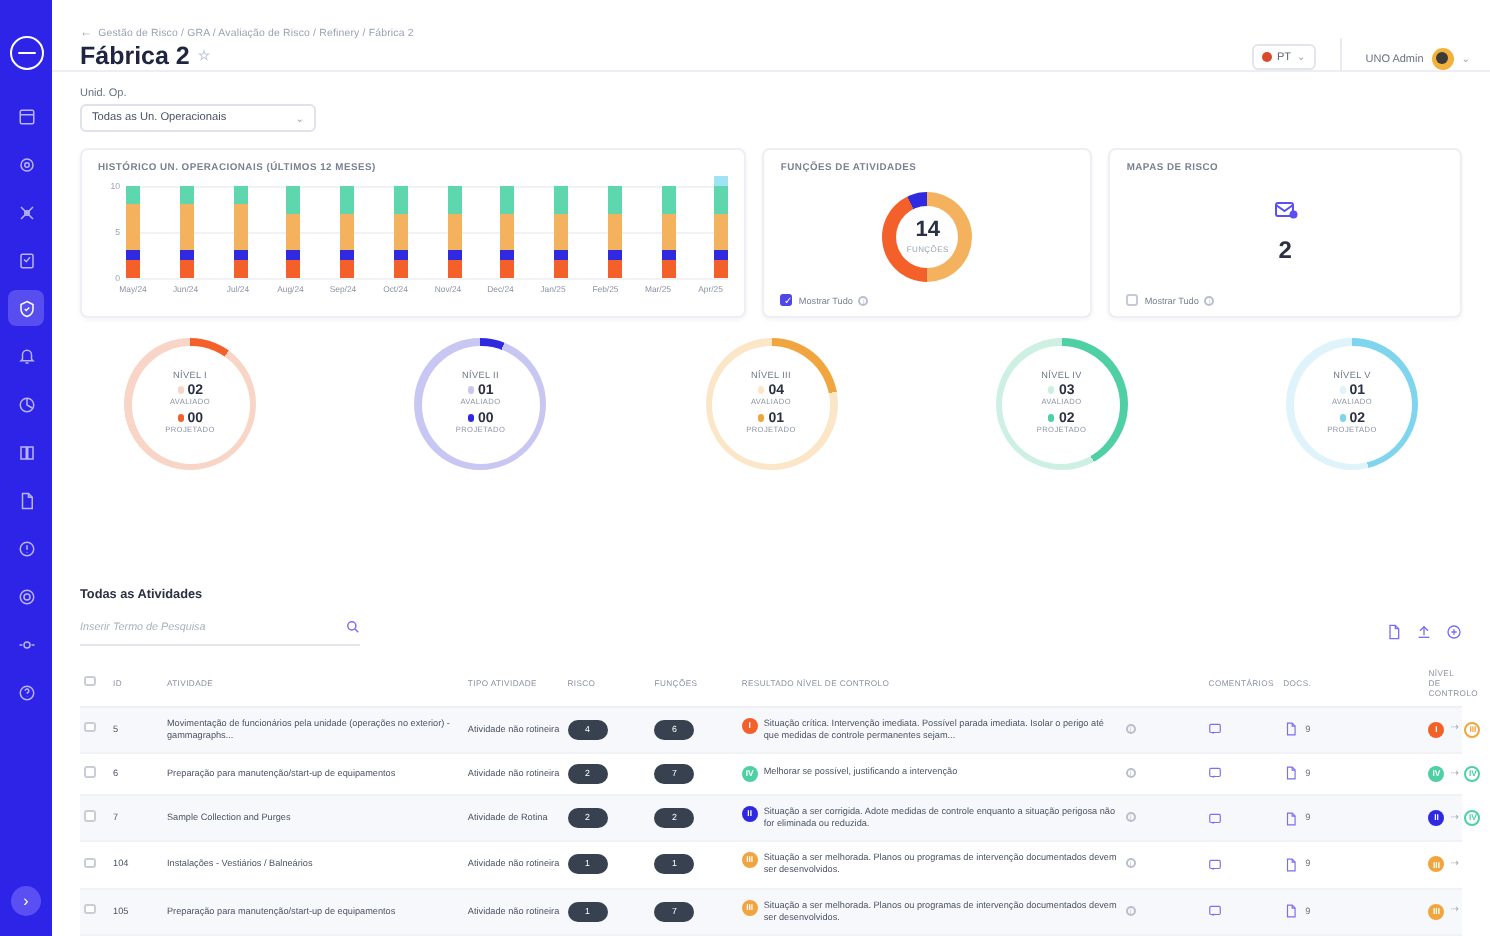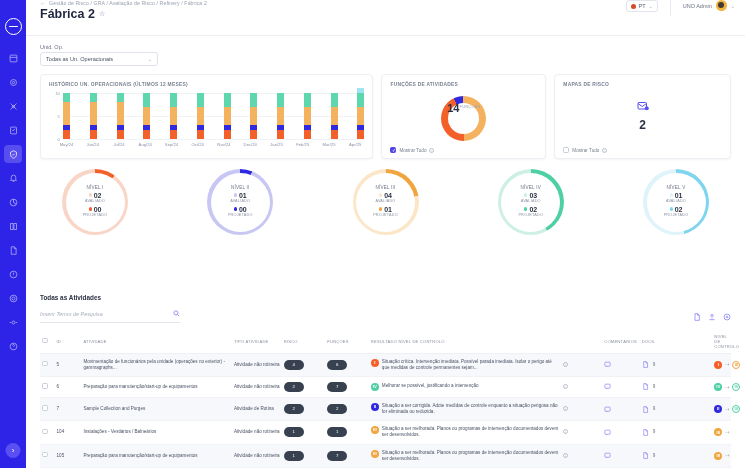--- a/index.html
+++ b/index.html
@@ -43,21 +43,21 @@
     width: 15px; height: 15px; border-radius: 50%; background: #5a4ff3;
     display:flex; align-items:center; justify-content:center;
     color:#fff; font-size:8px;
   }
 
   
   .main { flex: 1; display: flex; flex-direction: column; background: #ffffff; overflow: hidden; }
 
   
   .topbar {
-    height: 36px; min-height: 36px; display: flex; align-items: flex-start;
+    height: 36px; min-height: 36px; display: flex; align-items: flex-end;
     padding: 0 10px 0 14px; border-bottom: 1px solid #eceef3; background:#fff;
   }
   .crumbline { flex: 1; }
   .crumbs { font-size: 5.2px; color: #9aa1b1; letter-spacing: .1px; display:flex; align-items:center; gap:3px;}
   .back-arrow { font-size: 6px; color:#9aa1b1; }
   .pagetitle { font-size: 12.5px; font-weight: bold; color: #1f2540; display:flex; align-items:center; gap:4px; margin-top:1px; }
   .star { color: #c9cede; font-size: 7px; }
   .lang-pill {
     display:flex; align-items:center; gap:3px; border:1px solid #e2e5ec; border-radius: 3px;
     padding: 2px 4px; font-size: 5.5px; color:#5b6274; background:#fff;
@@ -101,21 +101,21 @@
   .bar-col { width: 7px; display:flex; flex-direction:column-reverse; }
   .seg { width:100%; }
   .x-labels { display:flex; justify-content:space-between; margin-top:3px; }
   .x-label { width:18px; text-align:center; font-size:4.2px; color:#8b92a3; margin-left:-5.5px; }
 
   
   .donut-holder { display:flex; align-items:center; justify-content:center; height:58px; margin-top:2px;}
   .donut { position:relative; width:45px; height:45px; border-radius:50%; }
   .donut-hole {
     position:absolute; inset:7px; background:#fff; border-radius:50%;
-    display:flex; flex-direction:row; align-items:flex-start; justify-content:center;
+    display:flex; flex-direction:column; align-items:center; justify-content:center;
   }
   .donut-num { font-size:11px; font-weight:bold; color:#2b3142; line-height:1; }
   .donut-sub { font-size:4px; color:#9aa1b1; margin-top:1px; letter-spacing:.2px;}
   .chk-row { position:absolute; bottom:5px; left:8px; display:flex; align-items:center; gap:3px; font-size:4.6px; color:#78808f; }
   .chk { width:6px; height:6px; border-radius:1.5px; border:1px solid #c6cad6; background:#fff; display:inline-block; position:relative;}
   .chk.on { background:#4f46e5; border-color:#4f46e5; }
   .chk.on:after{ content:"✓"; position:absolute; left:0.6px; top:-1.2px; font-size:5px; color:#fff; }
   .info-i { width:5px;height:5px;border-radius:50%;border:.6px solid #b9bfcc;display:inline-block;font-size:3.6px;text-align:center;line-height:4px;color:#b9bfcc;}
 
   

